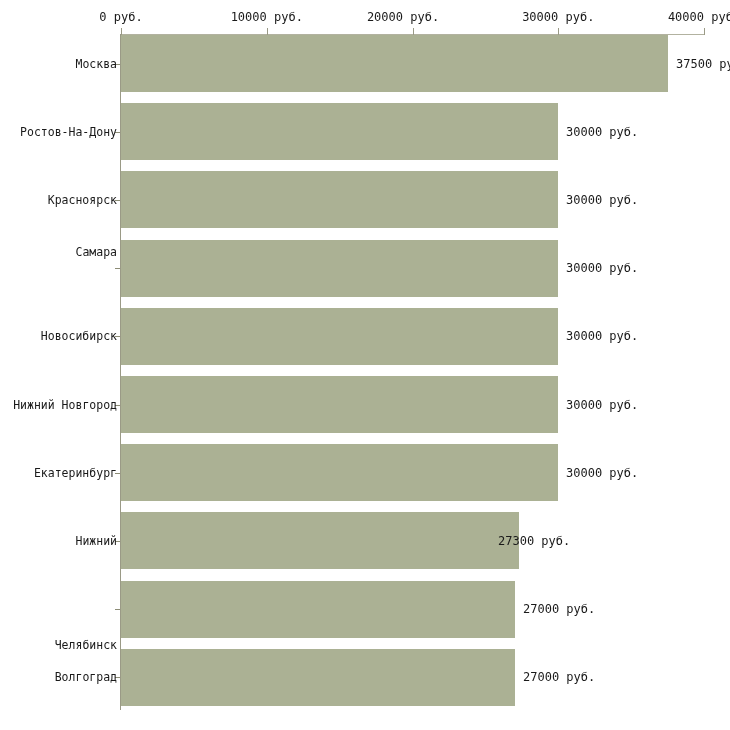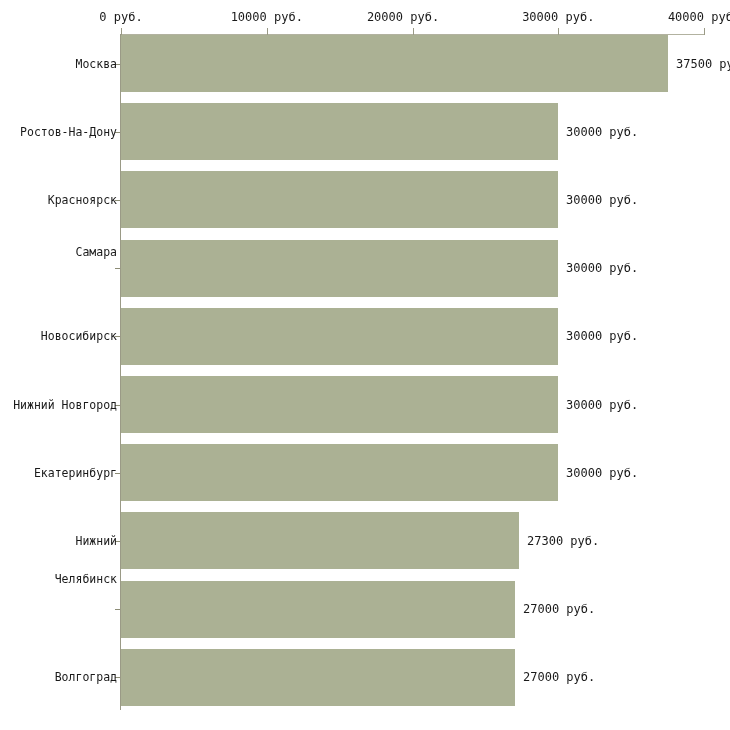--- a/index.html
+++ b/index.html
@@ -139,24 +139,24 @@
       <div class="y-tick" style="top: 404.5px;"></div>
       <div class="cat-label" style="top: 404.5px;">Нижний Новгород</div>
       <div class="bar-value" style="left: 566px; top: 404.5px;">30000 руб.</div>
       <div class="bar" title="Екатеринбург: 30000 руб." style="top: 444.2px; width: 437px; background: rgb(171, 177, 148);"></div>
       <div class="y-tick" style="top: 472.7px;"></div>
       <div class="cat-label" style="top: 472.7px; margin-left: 32px;">Екатеринбург</div>
       <div class="bar-value" style="left: 566px; top: 472.7px;">30000 руб.</div>
       <div class="bar" title="Пермь: 27300 руб." style="top: 512.4px; width: 398px; background: rgb(171, 177, 148);"></div>
       <div class="y-tick" style="top: 540.9px;"></div>
       <div class="cat-label" style="top: 540.9px;">Нижний</div>
-      <div class="bar-value" style="left: 527px; top: 540.9px;">27300 руб.</div>
+      <div class="bar-value" style="left: 498px; top: 540.9px;">27300 руб.</div>
       <div class="bar" title="Челябинск: 27000 руб." style="top: 580.6px; width: 394px; background: rgb(171, 177, 148);"></div>
       <div class="y-tick" style="top: 609.1px;"></div>
-      <div class="cat-label" style="top: 579px;">Челябинск</div>
+      <div class="cat-label" style="top: 645px;">Челябинск</div>
       <div class="bar-value" style="left: 523px; top: 609.1px;">27000 руб.</div>
       <div class="bar" title="Волгоград: 27000 руб." style="top: 648.8px; width: 394px; background: rgb(171, 177, 148);"></div>
       <div class="y-tick" style="top: 677.3px;"></div>
       <div class="cat-label" style="top: 677.3px; text-align: right;">Волгоград</div>
       <div class="bar-value" style="left: 523px; top: 677.3px;">27000 руб.</div>
     </div>
 
 </div>
 
 </body></html>

